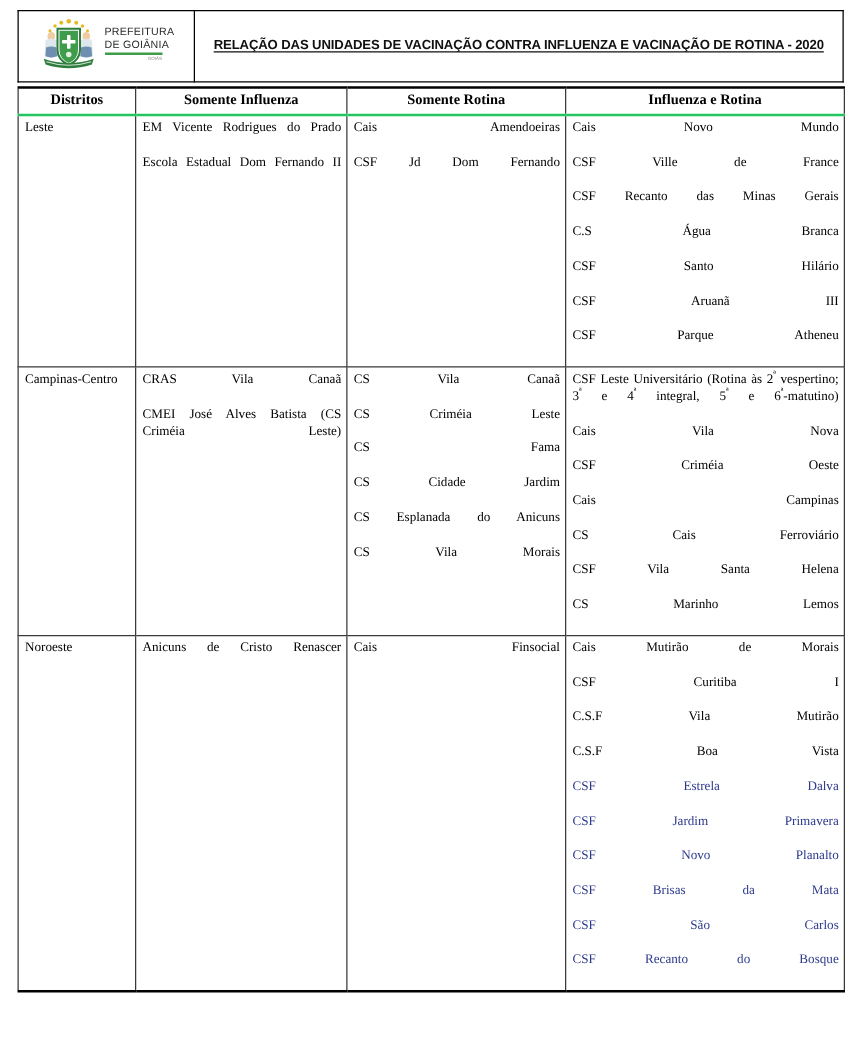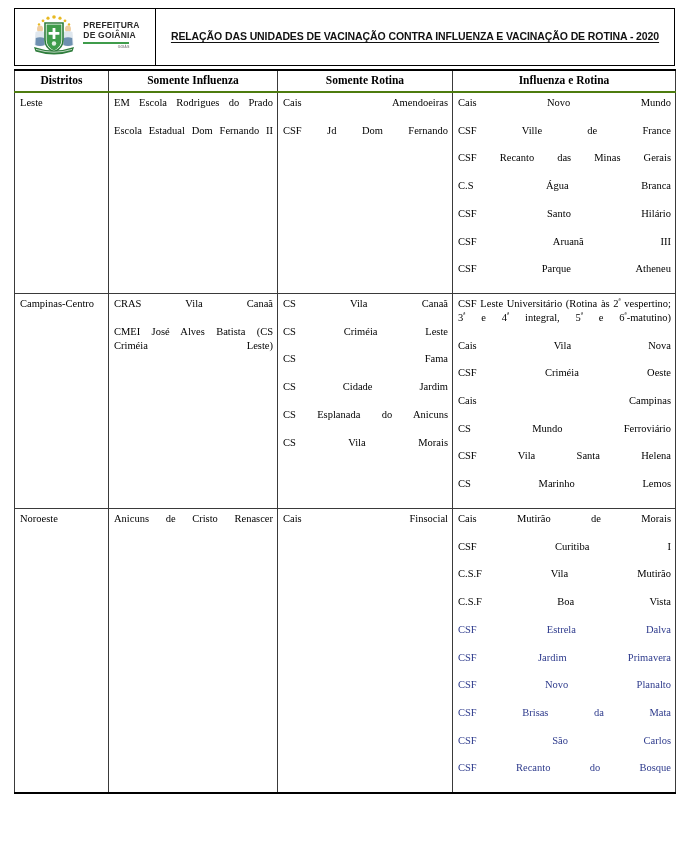--- a/index.html
+++ b/index.html
@@ -66,21 +66,21 @@
     gap: 5px;
   }
   .crest {
     width: 48px;
     height: 46px;
     position: relative;
     flex: 0 0 auto;
   }
   .logo-text {
     font-family: "Liberation Sans", "DejaVu Sans", sans-serif;
-    font-weight: bold;
+    font-weight: normal;
     font-size: 8.5px;
     line-height: 1.15;
     color: #2b2b2b;
     text-align: left;
     letter-spacing: 0.2px;
     position: relative;
     padding-bottom: 4px;
   }
   .logo-text .rule {
     display: block;
@@ -109,21 +109,21 @@
   table.data-table th,
   table.data-table td {
     border: 1px solid #3a3a3a;
     vertical-align: top;
     padding: 3px 4px 3px 5px;
     font-size: 10.5px;
     line-height: 1.32;
   }
   table.data-table thead th {
     border-top: 2px solid #000000;
-    border-bottom: 2px solid #4d7c0f;
+    border-bottom: 2px solid #22c55e;
     background: #ffffff;
     text-align: center;
     font-weight: bold;
     font-size: 11.5px;
     vertical-align: middle;
     padding: 2px 3px;
     height: 16px;
   }
   table.data-table tbody tr:last-child td {
     border-bottom: 2px solid #000000;
@@ -245,21 +245,21 @@
         <th>Somente Influenza</th>
         <th>Somente Rotina</th>
         <th>Influenza e Rotina</th>
       </tr>
     </thead>
     <tbody id="table-body">
         <tr>
           <td class="district-cell">Leste</td>
           <td>
             <ul class="unit-list">
-              <li>EM Escola Rodrigues do Prado</li>
+              <li>EM Vicente Rodrigues do Prado</li>
               <li>Escola Estadual Dom Fernando II</li>
             </ul>
           </td>
           <td>
             <ul class="unit-list">
               <li>Cais Amendoeiras</li>
               <li>CSF Jd Dom Fernando</li>
             </ul>
           </td>
           <td>
@@ -291,21 +291,21 @@
               <li>CS Esplanada do Anicuns</li>
               <li>CS Vila Morais</li>
             </ul>
           </td>
           <td>
             <ul class="unit-list">
               <li>CSF Leste Universitário (Rotina às 2<sup>ª</sup> vespertino; 3<sup>ª</sup> e 4<sup>ª</sup> integral, 5<sup>ª</sup> e 6<sup>ª</sup>-matutino)</li>
               <li>Cais Vila Nova</li>
               <li>CSF Criméia Oeste</li>
               <li>Cais Campinas</li>
-              <li>CS Mundo Ferroviário</li>
+              <li>CS Cais Ferroviário</li>
               <li>CSF Vila Santa Helena</li>
               <li>CS Marinho Lemos</li>
             </ul>
           </td>
         </tr>
         <tr>
           <td class="district-cell">Noroeste</td>
           <td>
             <ul class="unit-list">
               <li>Anicuns de Cristo Renascer</li>

